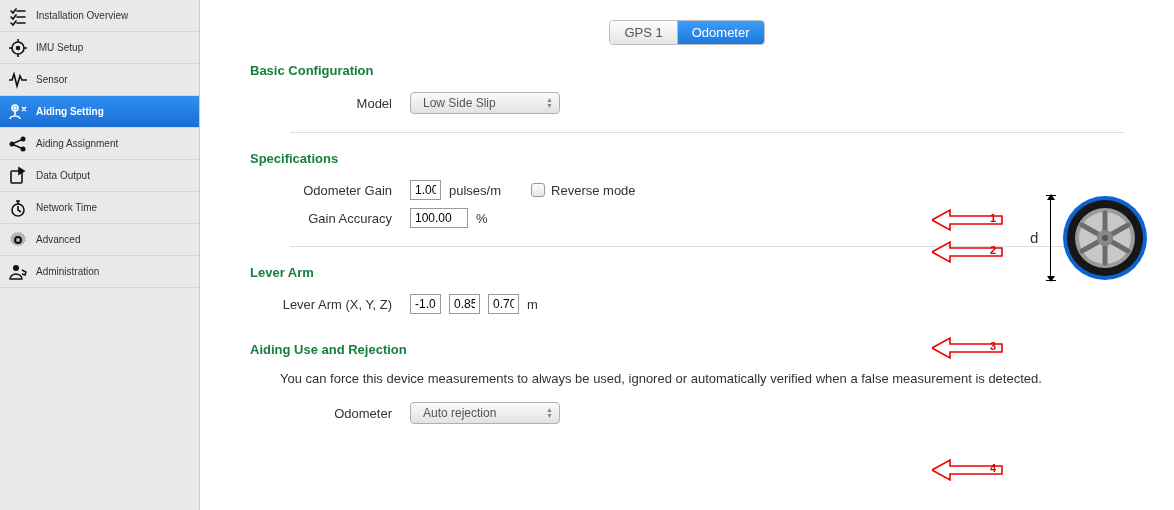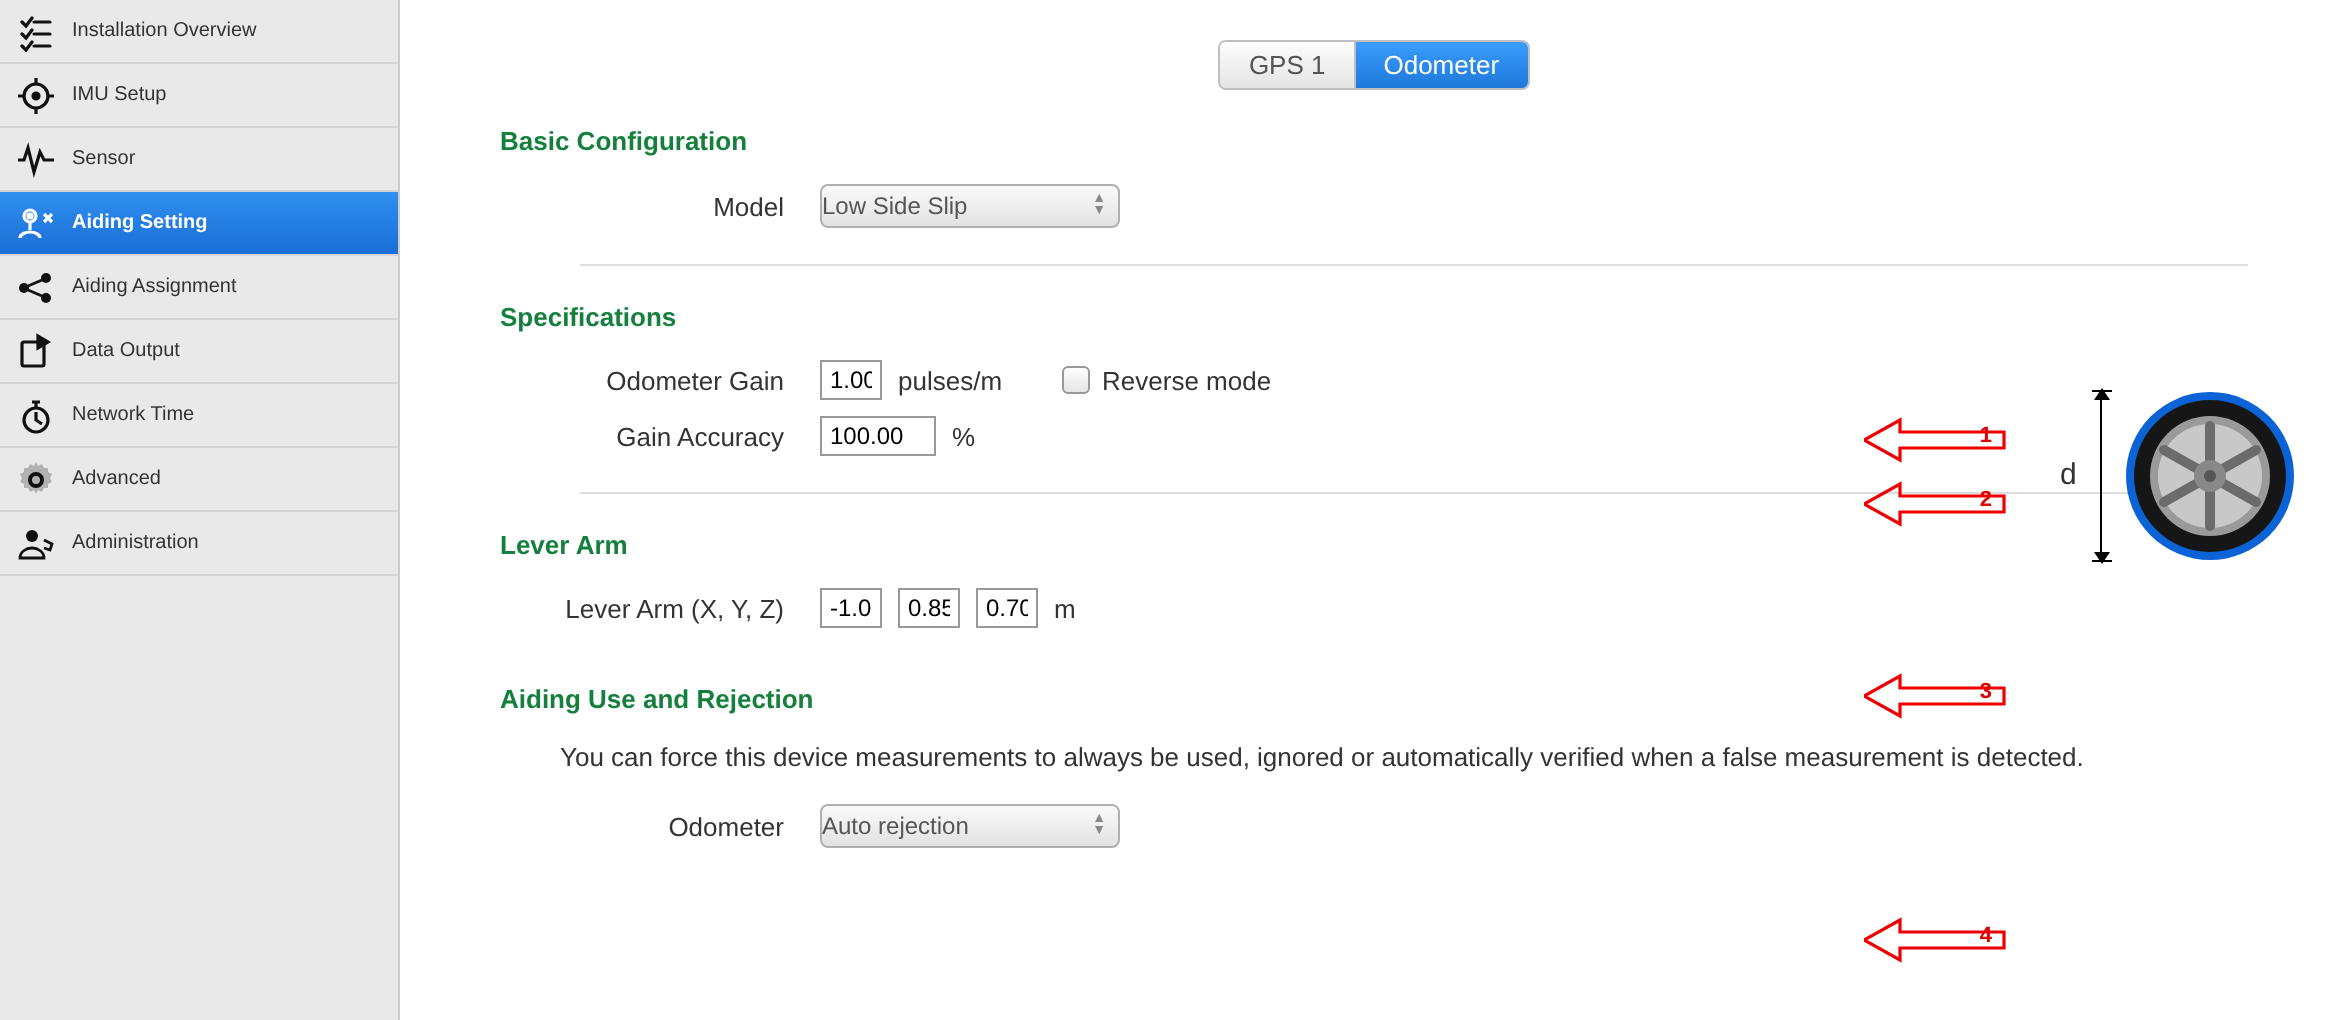--- a/index.html
+++ b/index.html
@@ -94,21 +94,21 @@
     padding-right: 18px;
     font-size: 13px;
     color: #333;
   }
   .select {
     display: inline-flex;
     align-items: center;
     justify-content: space-between;
     width: 150px;
     height: 22px;
-    padding: 0 6px 0 0;
+    padding: 0 6px 0 12px;
     border: 1px solid #b0b0b0;
     border-radius: 4px;
     background: linear-gradient(#fafafa, #e2e2e2);
     color: #555;
     font-size: 12px;
     cursor: pointer;
   }
   .select .caret {
     display: inline-flex;
     flex-direction: column;

